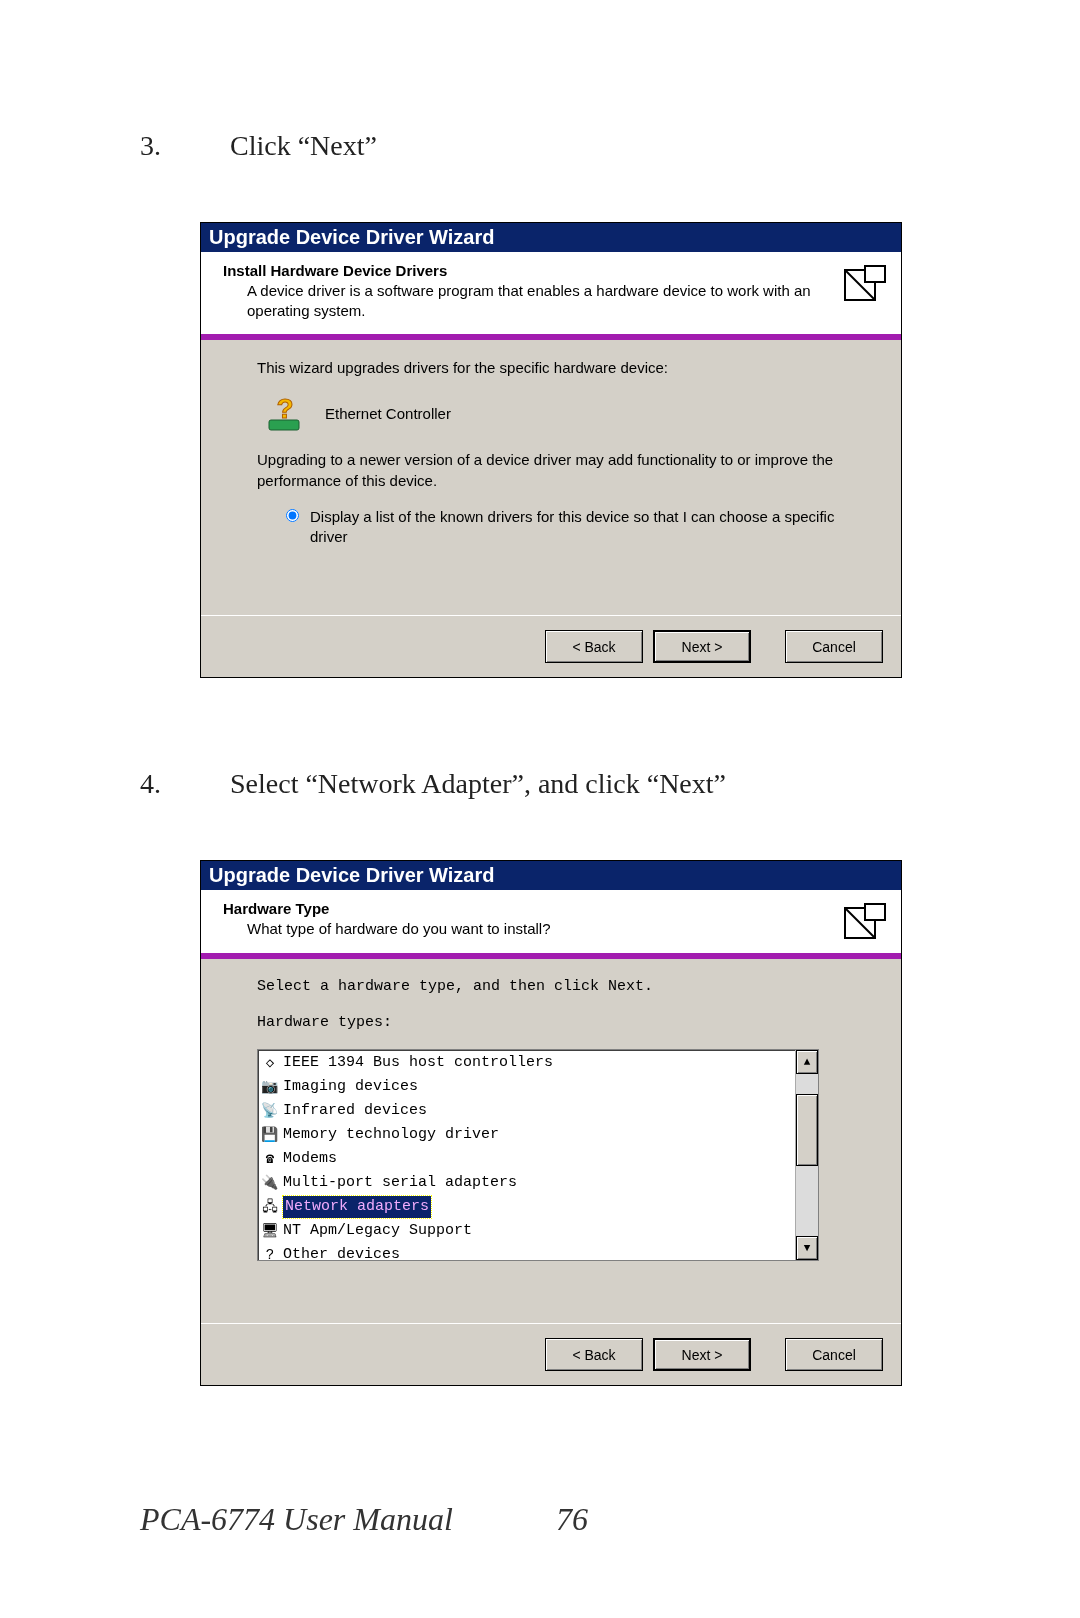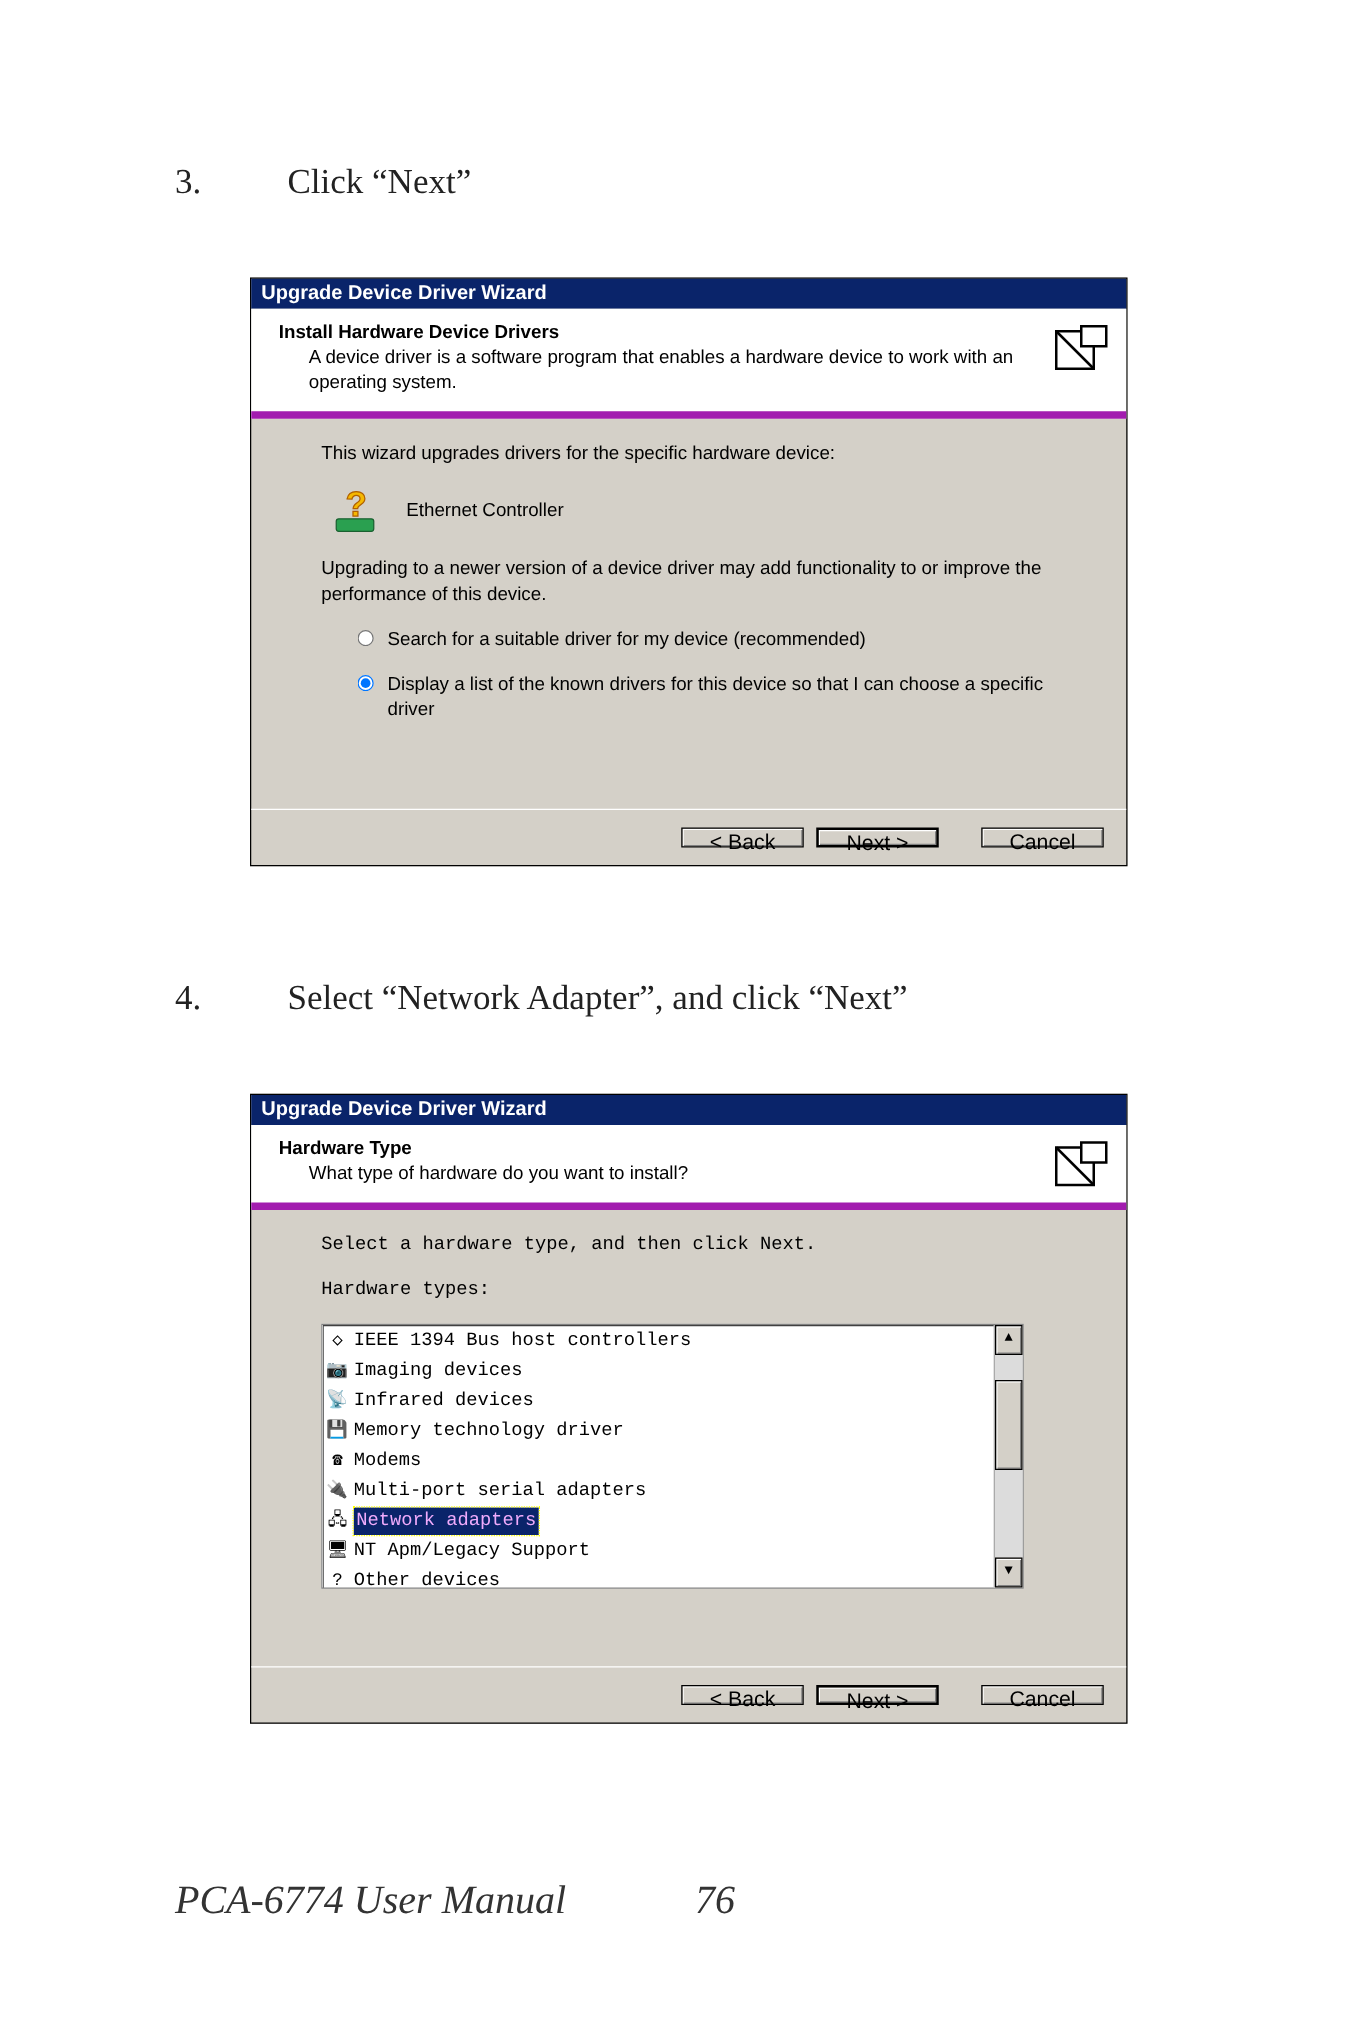--- a/index.html
+++ b/index.html
@@ -39,21 +39,21 @@
     border: 1px solid #000;
     background: #d4d0c8;
     font-family: Tahoma, Arial, sans-serif;
     font-size: 15px;
     color: #000;
   }
   .titlebar {
     background: #0a246a;
     color: #ffffff;
     font-weight: bold;
-    font-size: 16px;
+    font-size: 20px;
     padding: 3px 8px;
   }
   .header-pane {
     background: #ffffff;
     padding: 10px 80px 14px 22px;
     border-bottom: 6px solid #a21caf;
     position: relative;
   }
   .header-pane .h-title {
     font-weight: bold;
@@ -104,26 +104,26 @@
   }
   .button-row {
     display: flex;
     justify-content: flex-end;
     gap: 10px;
     padding: 14px 18px;
     border-top: 1px solid #ffffff;
   }
   .winbtn {
     min-width: 98px;
-    height: 16px;
+    height: 33px;
     background: #d4d0c8;
     border: 1px solid #000;
     box-shadow: inset 1px 1px 0 #fff, inset -1px -1px 0 #808080;
     font-family: Tahoma, Arial, sans-serif;
-    font-size: 17px;
+    font-size: 14px;
     cursor: pointer;
   }
   .winbtn.default {
     border: 2px solid #000;
   }
   .listbox-label {
     margin-bottom: 4px;
   }
   .listbox-container {
     display: flex;
@@ -235,24 +235,20 @@
         <div>This wizard upgrades drivers for the specific hardware device:</div>
         <div class="device-row">
           <svg class="q-icon" viewBox="0 0 40 40">
             <rect x="2" y="26" width="30" height="10" rx="2" fill="#2aa050" stroke="#1a6030"></rect>
             <text x="18" y="24" font-size="28" font-weight="bold" fill="#f5b800" stroke="#b06000" stroke-width="1" text-anchor="middle">?</text>
           </svg>
           <span>Ethernet Controller</span>
         </div>
         <div>Upgrading to a newer version of a device driver may add functionality to or improve the performance of this device.</div>
         <div class="radio-row">
-          <input type="radio" name="r1" style="">
-          <span class="lbl">Search for a suitable driver for my device (recommended)</span>
-        </div>
-        <div class="radio-row">
           <input type="radio" name="r1" checked="" style="">
           <span class="lbl">Display a list of the known drivers for this device so that I can choose a specific driver</span>
         </div>
         <div style="height:26px;"></div>
       </div>
       <div class="button-row">
         <button class="winbtn">&lt; Back</button>
         <button class="winbtn default">Next &gt;</button>
         <span style="width:14px;"></span>
         <button class="winbtn">Cancel</button>

